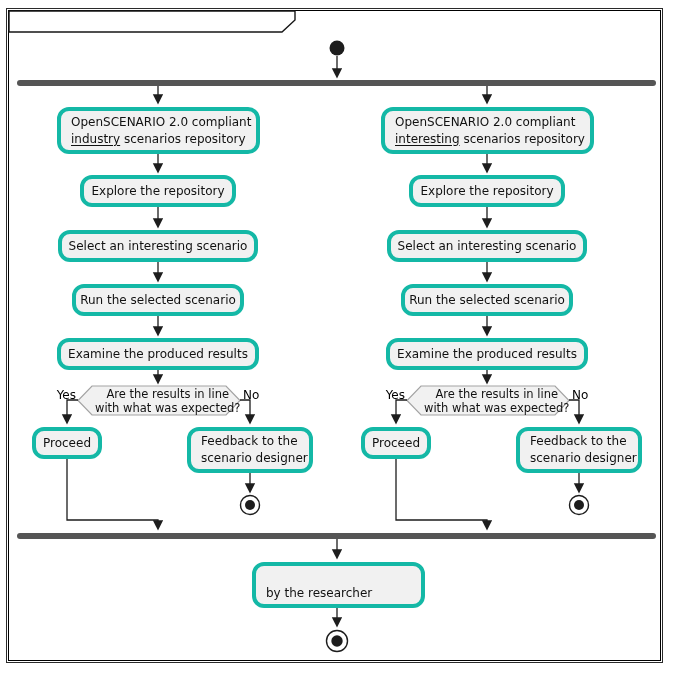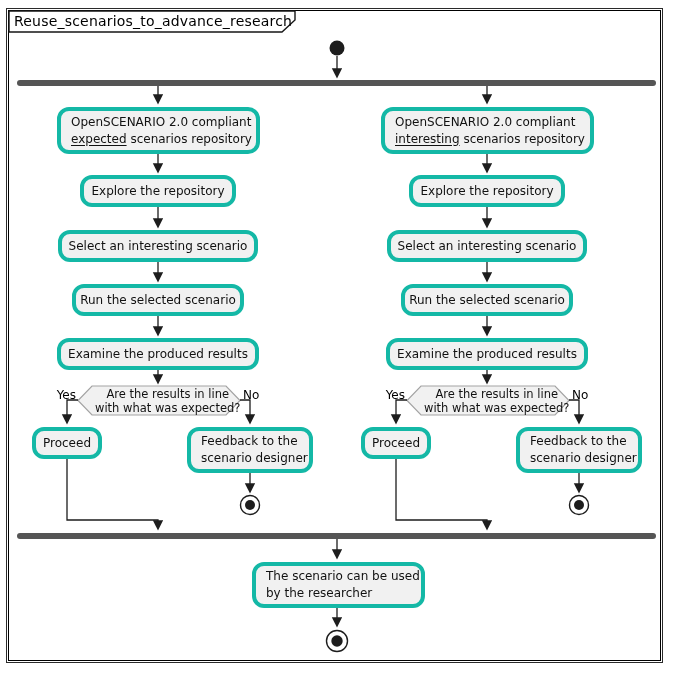--- a/index.html
+++ b/index.html
@@ -94,24 +94,23 @@
     <g>
       <circle cx="579" cy="505" r="9.5" fill="#ffffff" stroke="#1d1d1d" stroke-width="1.4"></circle>
       <circle cx="579" cy="505" r="5" fill="#1D1D1D"></circle>
     </g>
     <g>
       <circle cx="337" cy="641" r="10.5" fill="#ffffff" stroke="#1d1d1d" stroke-width="1.4"></circle>
       <circle cx="337" cy="641" r="5.7" fill="#1D1D1D"></circle>
     </g>
   </svg>
 
-  <div class="title">Reuse_scenarios_to_advance_research</div>
 
   <div class="activity multiline" style="left:57px;top:107px;width:203px;height:47px">
-    <div><span>OpenSCENARIO 2.0 compliant</span><br><span class="u">expected</span><span> scenarios repository</span></div>
+    <div><span>OpenSCENARIO 2.0 compliant</span><br><span class="u">industry</span><span> scenarios repository</span></div>
   </div>
   <div class="activity" style="left:80px;top:175px;width:156px;height:32px">Explore the repository</div>
   <div class="activity" style="left:58px;top:230px;width:200px;height:32px">Select an interesting scenario</div>
   <div class="activity" style="left:72px;top:284px;width:172px;height:32px">Run the selected scenario</div>
   <div class="activity" style="left:57px;top:338px;width:202px;height:32px">Examine the produced results</div>
 
   <div class="hexlabel" style="left:95px;top:388px">
     <span>Are the results in line</span><br><span>with what was expected?</span>
   </div>
   <div class="guard yes" style="left:50px;top:388px">Yes</div>
@@ -135,16 +134,16 @@
   </div>
   <div class="guard yes" style="left:379px;top:388px">Yes</div>
   <div class="guard" style="left:572px;top:388px">No</div>
 
   <div class="activity" style="left:361px;top:427px;width:70px;height:32px">Proceed</div>
   <div class="activity multiline" style="left:516px;top:427px;width:126px;height:46px">
     <div><span>Feedback to the</span><br><span>scenario designer</span></div>
   </div>
 
   <div class="activity multiline" style="left:252px;top:562px;width:173px;height:46px">
-    <div><span>The scenario can be used</span><br><span>by the researcher</span></div>
+    <div><br><span>by the researcher</span></div>
   </div>
 
 </div>
 
 </body></html>

